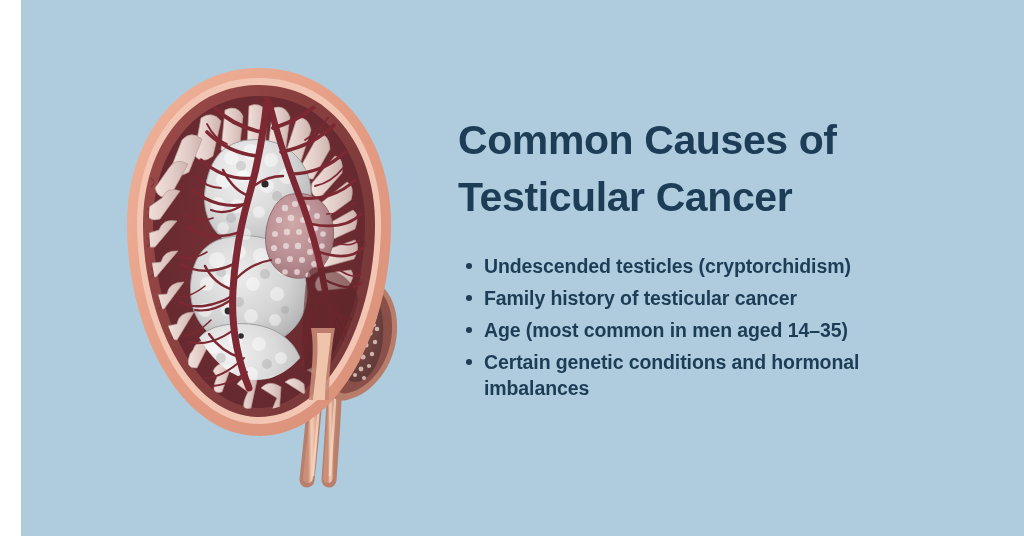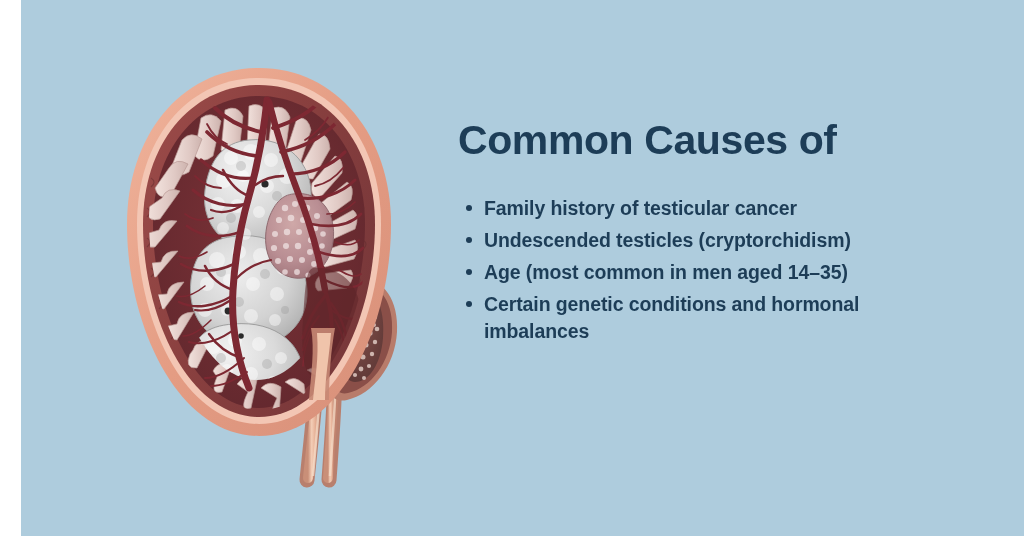--- a/index.html
+++ b/index.html
@@ -459,30 +459,30 @@
                  C 234 322 230 346 228 372
                  L 248 372
                  C 248 346 250 322 254 300 Z" fill="#c78874" opacity="0.9"></path>
         <path d="M236 305 C 238 330 234 350 232 372 L 244 372
                  C 244 350 248 330 250 305 Z" fill="#f0c4ab"></path>
       </g>
     </svg>
   </div>
 
   <div id="text-column">
-    <h1 id="page-title"><span>Common Causes of</span><br></h1>
+    <h1 id="page-title"><span>Common Causes of</span><br><span>Testicular Cancer</span></h1>
 
     <ul id="causes-list">
       <li>
         <span class="bullet-dot"></span>
-        <span>Family history of testicular cancer</span>
+        <span>Undescended testicles (cryptorchidism)</span>
       </li>
       <li>
         <span class="bullet-dot"></span>
-        <span>Undescended testicles (cryptorchidism)</span>
+        <span>Family history of testicular cancer</span>
       </li>
       <li>
         <span class="bullet-dot"></span>
         <span>Age (most common in men aged 14–35)</span>
       </li>
       <li>
         <span class="bullet-dot"></span>
         <span>Certain genetic conditions and hormonal imbalances</span>
       </li>
     </ul>

